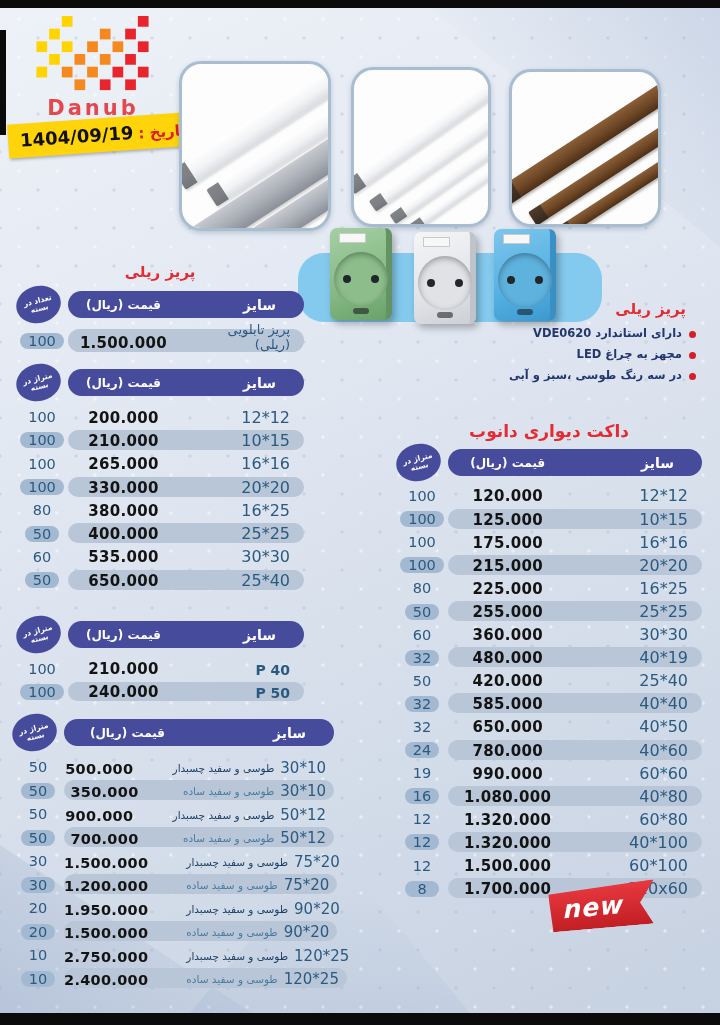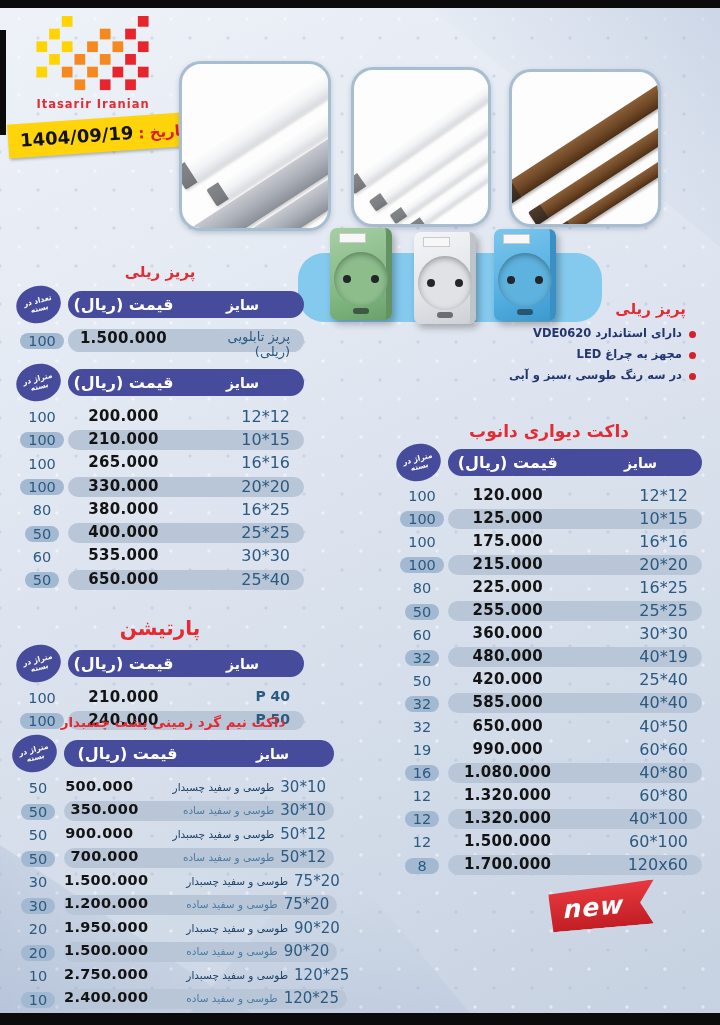--- a/index.html
+++ b/index.html
@@ -69,27 +69,27 @@
   
   .ptable{position:absolute;}
   .t-title{margin:0 0 5px;text-align:center;font-weight:800;color:var(--accent-red,#e62a31);direction:rtl;}
   .t-head{display:flex;align-items:center;gap:7px;margin-bottom:4px;}
   .qty-circle{flex:0 0 auto;width:45px;height:37px;border-radius:50%;background:var(--header-blue,#474b9c);
     color:#fff;display:flex;flex-direction:column;align-items:center;justify-content:center;
     transform:rotate(-14deg);line-height:1.05;direction:rtl;}
   .qty-circle span{font-size:7.5px;font-weight:700;}
   .head-pill{flex:1;height:27px;background:var(--header-blue,#474b9c);border-radius:14px;
     display:flex;align-items:center;color:#fff;font-weight:700;}
-  .head-pill .h-price{width:47%;text-align:center;font-size:16px;direction:rtl;}
-  .head-pill .h-size{flex:1;text-align:right;padding-right:45px;font-size:14px;direction:rtl;}
+  .head-pill .h-price{width:47%;text-align:center;font-size:12px;direction:rtl;}
+  .head-pill .h-size{flex:1;text-align:right;padding-right:28px;font-size:14px;direction:rtl;}
   .t-row{display:flex;align-items:center;}
   .t-row .qty{flex:0 0 52px;text-align:center;}
   .t-row .qty span{display:inline-block;min-width:34px;padding:0 8px;border-radius:12px;
     font-size:14.5px;font-weight:500;color:#2b5a80;}
-  .t-row .row-pill{flex:1;height:86%;display:flex;align-items:flex-start;border-radius:13px;gap:38px;}
+  .t-row .row-pill{flex:1;height:86%;display:flex;align-items:flex-end;border-radius:13px;gap:38px;}
   .t-row.banded .row-pill{background:var(--band-gray-blue,#b9c6d8);}
   .t-row.banded .qty span{background:var(--bubble-blue,#a3b9d2);}
   .t-row .price{width:47%;text-align:center;font-weight:800;color:#131313;font-size:15px;letter-spacing:.3px;}
   .t-row .size{flex:1;text-align:right;padding-right:14px;font-size:16px;color:#2b5a80;}
   .t-row .dcluster{flex:1;display:flex;justify-content:flex-end;align-items:center;gap:6px;padding-right:8px;}
   .t-row .desc{font-size:10.5px;color:#1d4166;direction:rtl;white-space:nowrap;}
   .t-row.banded .desc{color:#4b7ca0;}
   .t-row .size-num{font-size:15px;color:#2b5a80;}
 
   
@@ -146,20 +146,21 @@
         <rect x="67" y="65" width="11" height="11"></rect>
           <rect x="80" y="52" width="11" height="11"></rect>
         <rect x="93" y="39" width="11" height="11"></rect>
           <rect x="106" y="26" width="11" height="11"></rect>
         <rect x="93" y="13" width="11" height="11"></rect>
           <rect x="106" y="0" width="11" height="11"></rect>
         <rect x="93" y="65" width="11" height="11"></rect>
           <rect x="106" y="52" width="11" height="11"></rect>
       </g>
     </svg>
+    <div class="brand-name">Danub</div>
     <div class="brand-sub">Itasarir Iranian</div>
   </div>
 
   <div class="date-stamp">
     <span class="dlabel">تاریخ :</span>
     <span class="dvalue">1404/09/19</span>
   </div>
 
   <div class="photo-card" style="left:179px;top:61px;width:152px;height:170px;">
     <div class="strip white cap" style="width:190px;height:24px;left:-18px;top:52px;transform:rotate(-33deg);"></div>
@@ -293,21 +294,20 @@
           <div class="qty"><span>50</span></div>
           <div class="row-pill">
             <span class="price">650.000</span>
             <span class="size" dir="rtl">40*25</span>
           </div>
         </div>
       </div>
   </section>
 
   <section class="ptable" style="left:16px;top:616px;width:288px;">
-    <h2 class="t-title" style="font-size:20px;">پارتیشن</h2>
     <div class="t-head">
       <div class="qty-circle">
         <span>متراژ در</span>
         <span>بسته</span>
       </div>
       <div class="head-pill">
         <span class="h-price">قیمت (ریال)</span>
         <span class="h-size">سایز</span>
       </div>
     </div>
@@ -325,21 +325,20 @@
           <div class="qty"><span>100</span></div>
           <div class="row-pill">
             <span class="price">240.000</span>
             <span class="size" style="font-size:14px;font-weight:700;" dir="rtl">P 50</span>
           </div>
         </div>
       </div>
   </section>
 
   <section class="ptable" style="left:12px;top:714px;width:322px;">
-    <h2 class="t-title" style="font-size:13.5px;">داکت نیم گرد زمینی پشت چسبدار</h2>
     <div class="t-head">
       <div class="qty-circle">
         <span>متراژ در</span>
         <span>بسته</span>
       </div>
       <div class="head-pill">
         <span class="h-price">قیمت (ریال)</span>
         <span class="h-size">سایز</span>
       </div>
     </div>
@@ -565,20 +564,27 @@
         </div>
 
         <div class="t-row" style="height:23.1px;">
           <div class="qty"><span>32</span></div>
           <div class="row-pill">
             <span class="price">650.000</span>
             <span class="size" dir="rtl">50*40</span>
           </div>
         </div>
 
+        <div class="t-row banded" style="height:23.1px;">
+          <div class="qty"><span>24</span></div>
+          <div class="row-pill">
+            <span class="price">780.000</span>
+            <span class="size" dir="rtl">60*40</span>
+          </div>
+        </div>
 
         <div class="t-row" style="height:23.1px;">
           <div class="qty"><span>19</span></div>
           <div class="row-pill">
             <span class="price">990.000</span>
             <span class="size" dir="rtl">60*60</span>
           </div>
         </div>
 
         <div class="t-row banded" style="height:23.1px;">

